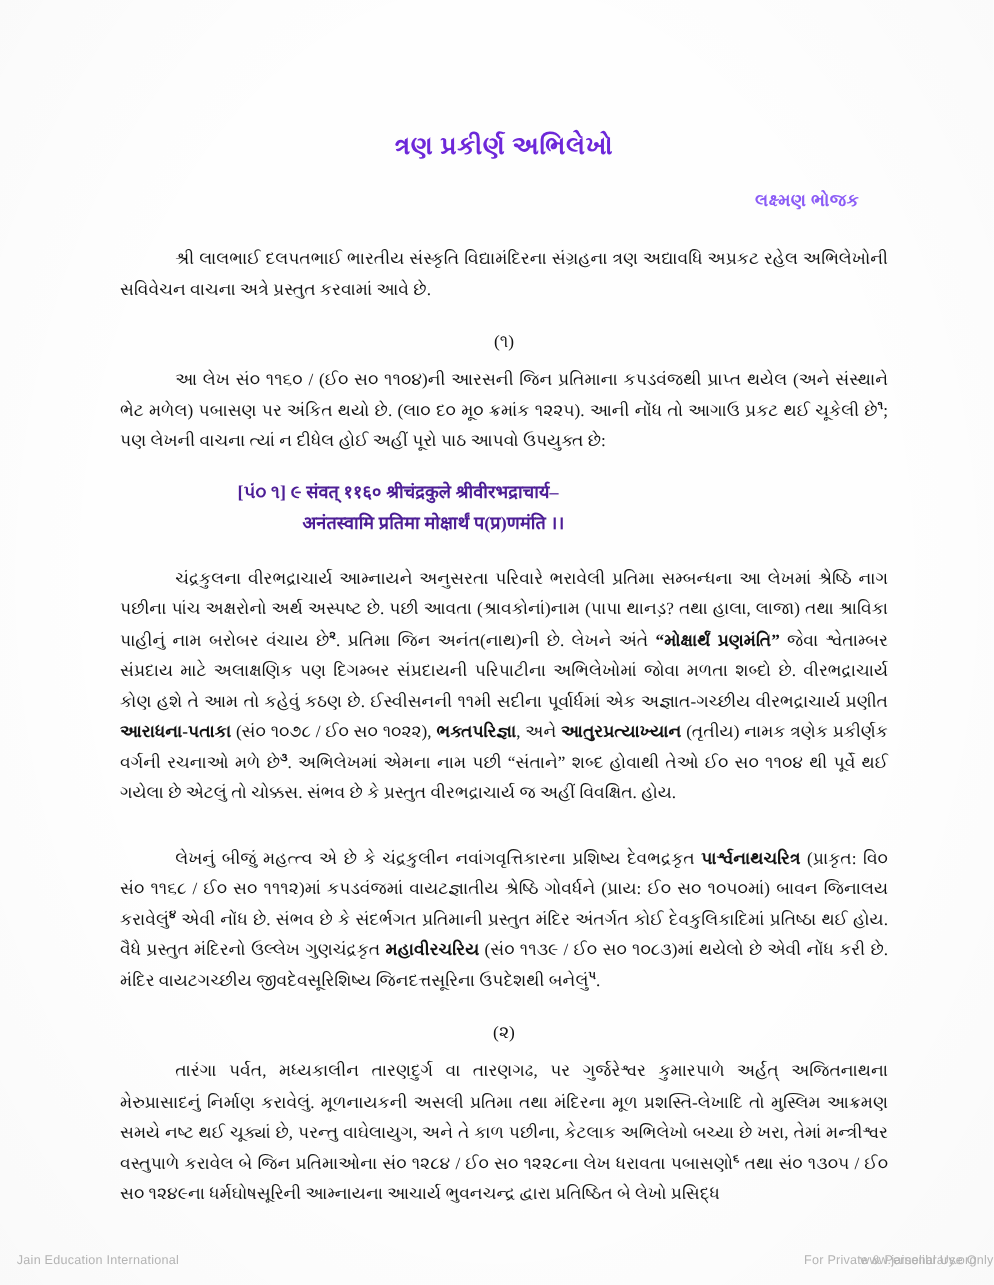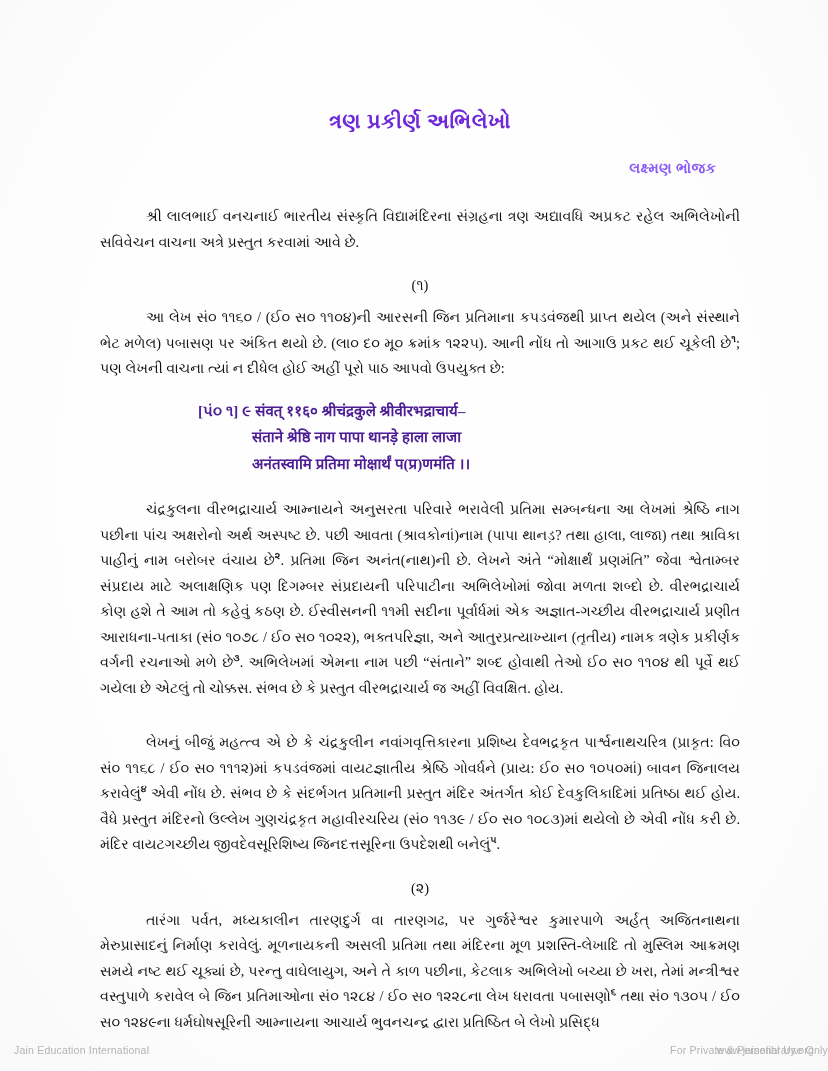--- a/index.html
+++ b/index.html
@@ -96,21 +96,21 @@
     font-size: 15px;
     line-height: 26.5px;
     font-weight: 700;
     color: #4c1d95;
     letter-spacing: 0.1px;
   }
   .inscription .ins-line { white-space: pre; }
   .inscription .ins-cont { padding-left: 54px; }
 
   
-  .bold { font-weight: 400; }
+  .bold { font-weight: 700; }
   .sup {
     font-size: 9.5px;
     vertical-align: super;
     line-height: 0;
     font-weight: 700;
   }
 
   
   #page-footer {
     position: absolute;
@@ -144,29 +144,28 @@
 <body>
 
 <div id="page-scan">
 
   <div id="content">
 
     <h1 class="doc-title">ત્રણ પ્રકીર્ણ અભિલેખો</h1>
 
     <div class="doc-author">લક્ષ્મણ ભોજક</div>
 
-    <p class="para first indent">શ્રી લાલભાઈ વનચનાઈ ભારતીય સંસ્કૃતિ વિદ્યામંદિરના સંગ્રહના ત્રણ અદ્યાવધિ અપ્રકટ રહેલ અભિલેખોની સવિવેચન વાચના અત્રે પ્રસ્તુત કરવામાં આવે છે.</p>
+    <p class="para first indent">શ્રી લાલભાઈ દલપતભાઈ ભારતીય સંસ્કૃતિ વિદ્યામંદિરના સંગ્રહના ત્રણ અદ્યાવધિ અપ્રકટ રહેલ અભિલેખોની સવિવેચન વાચના અત્રે પ્રસ્તુત કરવામાં આવે છે.</p>
 
     <div class="section-marker">(૧)</div>
 
     <p class="para indent"><span>આ લેખ સં૦ ૧૧૬૦ / (ઈ૦ સ૦ ૧૧૦૪)ની આરસની જિન પ્રતિમાના કપડવંજથી પ્રાપ્ત થયેલ (અને સંસ્થાને ભેટ મળેલ) પબાસણ પર અંકિત થયો છે. (લા૦ દ૦ મૂ૦ ક્રમાંક ૧૨૨૫). આની નોંધ તો આગાઉ પ્રકટ થઈ ચૂકેલી છે</span><span class="sup">૧</span><span>; પણ લેખની વાચના ત્યાં ન દીધેલ હોઈ અહીં પૂરો પાઠ આપવો ઉપયુક્ત છે:</span></p>
 
     <div class="inscription">
       <div class="ins-line"><span>[પં૦ ૧]</span>&nbsp;<span>૯ संवत् ११६० श्रीचंद्रकुले श्रीवीरभद्राचार्य–</span></div>
-      <div class="ins-line ins-cont"><span>संताने श्रेष्ठि नाग पापा थानडे़ हाला लाजा</span></div>
       <div class="ins-line ins-cont"><span>अनंतस्वामि प्रतिमा मोक्षार्थं प(प्र)णमंति ।।</span></div>
     </div>
 
     <p class="para indent gap-top"><span>ચંદ્રકુલના વીરભદ્રાચાર્ય આમ્નાયને અનુસરતા પરિવારે ભરાવેલી પ્રતિમા સમ્બન્ધના આ લેખમાં શ્રેષ્ઠિ નાગ પછીના પાંચ અક્ષરોનો અર્થ અસ્પષ્ટ છે. પછી આવતા (શ્રાવકોનાં)નામ (પાપા થાનડ઼? તથા હાલા, લાજા) તથા શ્રાવિકા પાહીનું નામ બરોબર વંચાય છે</span><span class="sup">૨</span><span>. પ્રતિમા જિન અનંત(નાથ)ની છે. લેખને અંતે </span><span class="bold">“મોક્ષાર્થં પ્રણમંતિ”</span><span> જેવા શ્વેતામ્બર સંપ્રદાય માટે અલાક્ષણિક પણ દિગમ્બર સંપ્રદાયની પરિપાટીના અભિલેખોમાં જોવા મળતા શબ્દો છે. વીરભદ્રાચાર્ય કોણ હશે તે આમ તો કહેવું કઠણ છે. ઈસ્વીસનની ૧૧મી સદીના પૂર્વાર્ધમાં એક અજ્ઞાત-ગચ્છીય વીરભદ્રાચાર્ય પ્રણીત </span><span class="bold">આરાધના-પતાકા</span><span> (સં૦ ૧૦૭૮ / ઈ૦ સ૦ ૧૦૨૨), </span><span class="bold">ભક્તપરિજ્ઞા</span><span>, અને </span><span class="bold">આતુરપ્રત્યાખ્યાન</span><span> (તૃતીય) નામક ત્રણેક પ્રકીર્ણક વર્ગની રચનાઓ મળે છે</span><span class="sup">૩</span><span>. અભિલેખમાં એમના નામ પછી “સંતાને” શબ્દ હોવાથી તેઓ ઈ૦ સ૦ ૧૧૦૪ થી પૂર્વે થઈ ગયેલા છે એટલું તો ચોક્કસ. સંભવ છે કે પ્રસ્તુત વીરભદ્રાચાર્ય જ અહીં વિવક્ષિત. હોય.</span></p>
 
     <p class="para indent gap-small"><span>લેખનું બીજું મહત્ત્વ એ છે કે ચંદ્રકુલીન નવાંગવૃત્તિકારના પ્રશિષ્ય દેવભદ્રકૃત </span><span class="bold">પાર્શ્વનાથચરિત્ર</span><span> (પ્રાકૃત: વિ૦ સં૦ ૧૧૬૮ / ઈ૦ સ૦ ૧૧૧૨)માં કપડવંજમાં વાયટજ્ઞાતીય શ્રેષ્ઠિ ગોવર્ધને (પ્રાય: ઈ૦ સ૦ ૧૦૫૦માં) બાવન જિનાલય કરાવેલું</span><span class="sup">૪</span><span> એવી નોંધ છે. સંભવ છે કે સંદર્ભગત પ્રતિમાની પ્રસ્તુત મંદિર અંતર્ગત કોઈ દેવકુલિકાદિમાં પ્રતિષ્ઠા થઈ હોય. વૈધે પ્રસ્તુત મંદિરનો ઉલ્લેખ ગુણચંદ્રકૃત </span><span class="bold">મહાવીરચરિય</span><span> (સં૦ ૧૧૩૯ / ઈ૦ સ૦ ૧૦૮૩)માં થયેલો છે એવી નોંધ કરી છે. મંદિર વાયટગચ્છીય જીવદેવસૂરિશિષ્ય જિનદત્તસૂરિના ઉપદેશથી બનેલું</span><span class="sup">૫</span><span>.</span></p>
 
     <div class="section-marker">(૨)</div>
 
     <p class="para indent"><span>તારંગા પર્વત, મધ્યકાલીન તારણદુર્ગ વા તારણગઢ, પર ગુર્જરેશ્વર કુમારપાળે અર્હત્ અજિતનાથના મેરુપ્રાસાદનું નિર્માણ કરાવેલું. મૂળનાયકની અસલી પ્રતિમા તથા મંદિરના મૂળ પ્રશસ્તિ-લેખાદિ તો મુસ્લિમ આક્રમણ સમયે નષ્ટ થઈ ચૂક્યાં છે, પરન્તુ વાઘેલાયુગ, અને તે કાળ પછીના, કેટલાક અભિલેખો બચ્યા છે ખરા, તેમાં મન્ત્રીશ્વર વસ્તુપાળે કરાવેલ બે જિન પ્રતિમાઓના સં૦ ૧૨૮૪ / ઈ૦ સ૦ ૧૨૨૮ના લેખ ધરાવતા પબાસણો</span><span class="sup">૬</span><span> તથા સં૦ ૧૩૦૫ / ઈ૦ સ૦ ૧૨૪૯ના ધર્મઘોષસૂરિની આમ્નાયના આચાર્ય ભુવનચન્દ્ર દ્વારા પ્રતિષ્ઠિત બે લેખો પ્રસિદ્ધ</span></p>

